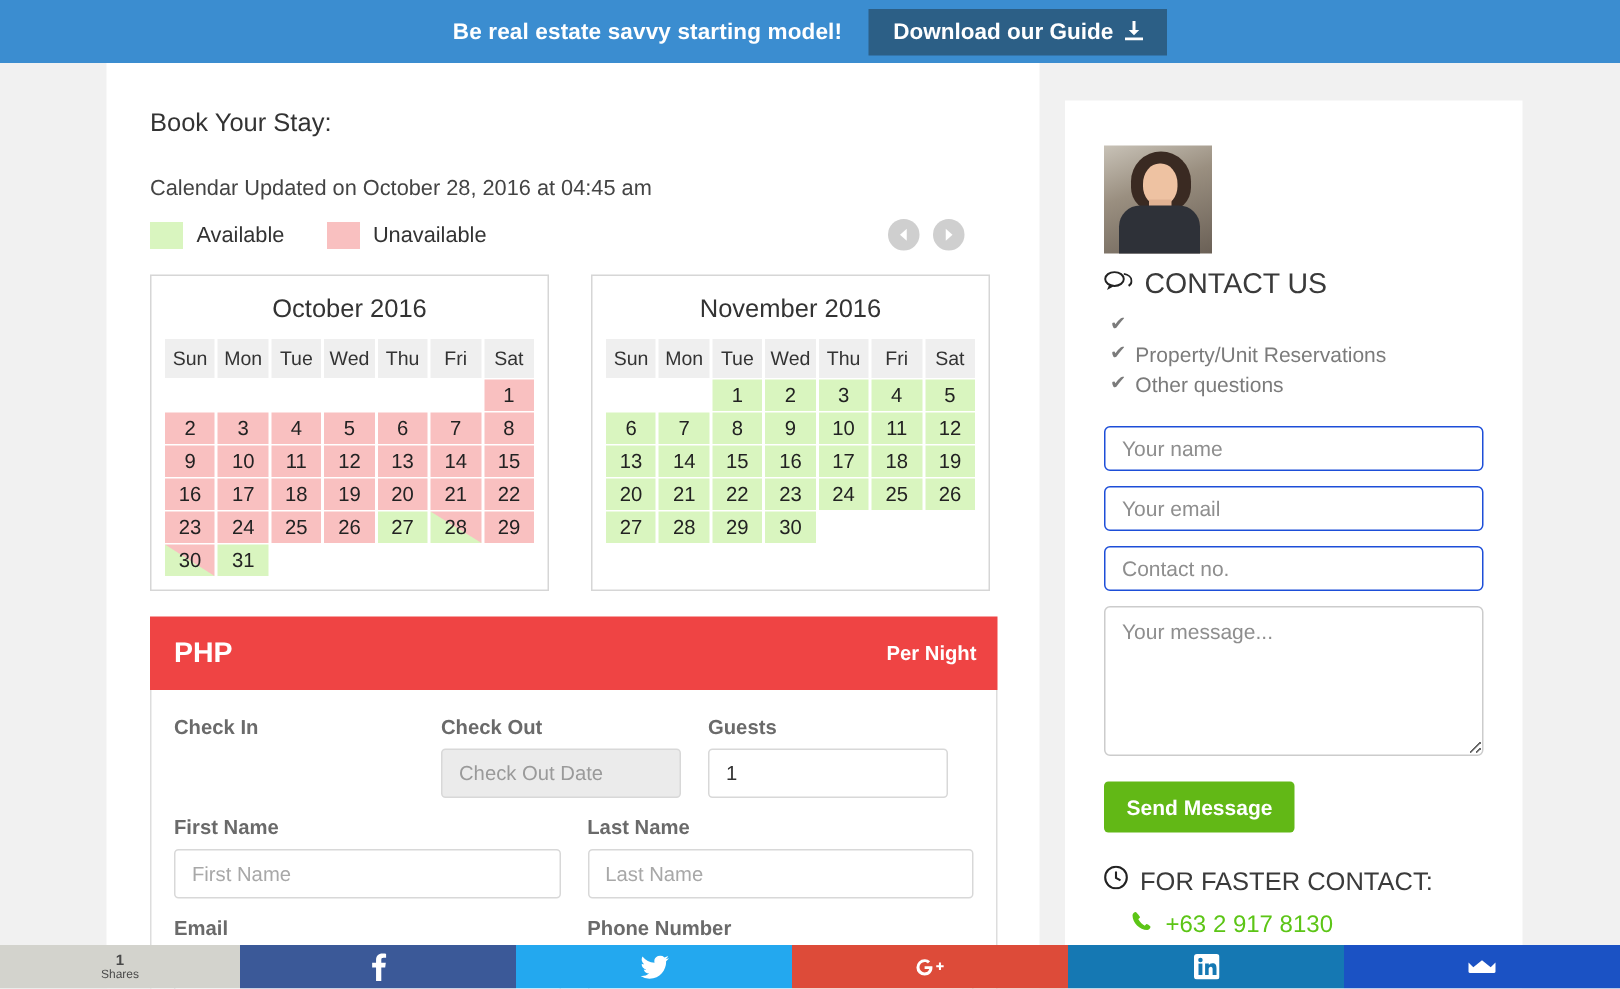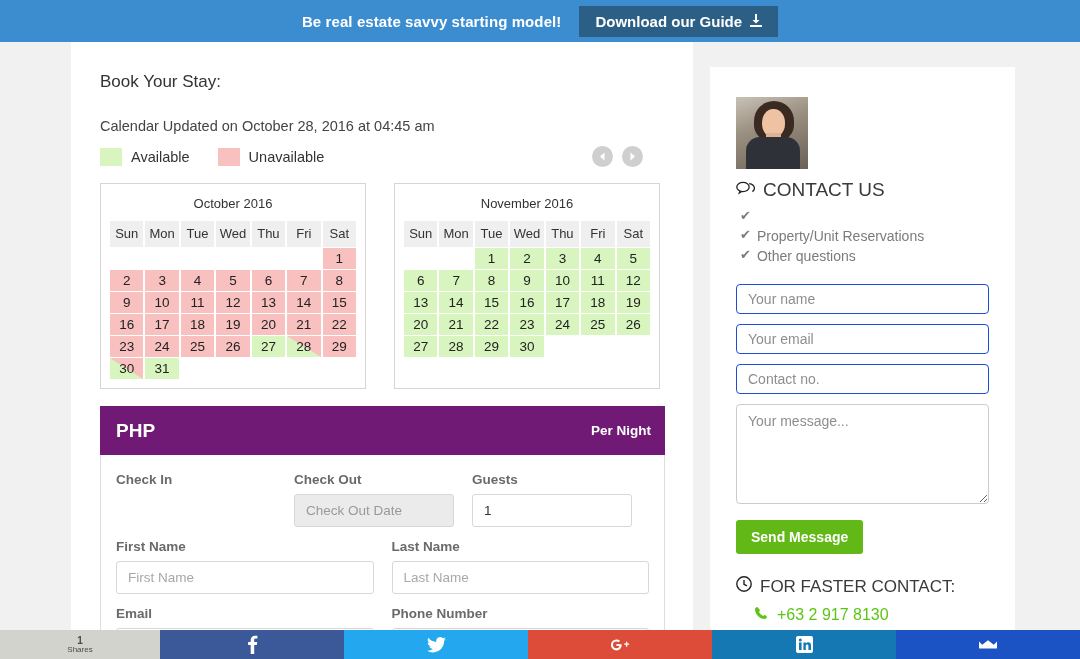--- a/index.html
+++ b/index.html
@@ -132,21 +132,21 @@
     gap: 28px;
   }
   .cal-box {
     width: 266px;
     border: 1px solid #d6d6d6;
     background: #ffffff;
     padding: 9px 7px 8px 7px;
   }
   .cal-head {
     text-align: center;
-    font-size: 13px;
+    font-size: 17px;
     color: #333333;
     padding: 3px 0 9px 0;
   }
   table.cal {
     width: 100%;
     border-collapse: separate;
     border-spacing: 2px 1px;
     table-layout: fixed;
   }
   table.cal thead th {
@@ -169,21 +169,21 @@
   td.unavail { background: #f9c0c0; }
   td.empty { background: transparent; }
   
   td.split-gp {
     background: linear-gradient(to top right, #d9f5bf 0%, #d9f5bf 49%, #f9c0c0 51%, #f9c0c0 100%);
   }
 
   
   .price-band {
     margin-top: 17px;
-    background: #701a75;
+    background: #ef4444;
     height: 49px;
     display: flex;
     align-items: center;
     justify-content: space-between;
     padding: 0 14px 0 16px;
   }
   .price-cur {
     color: #ffffff;
     font-size: 19px;
     font-weight: bold;

